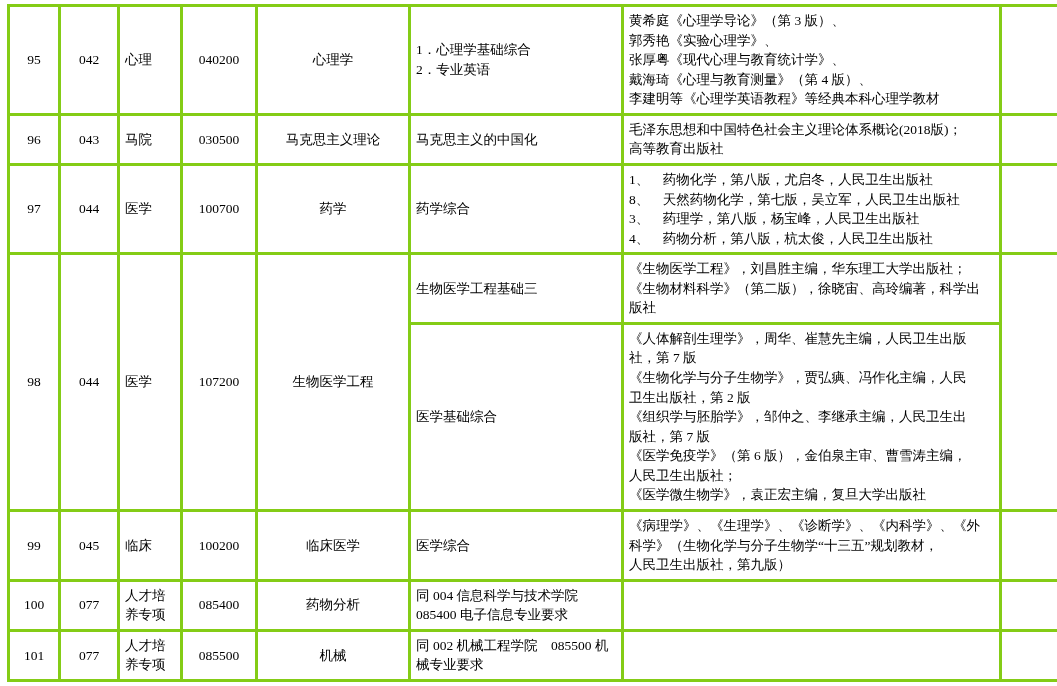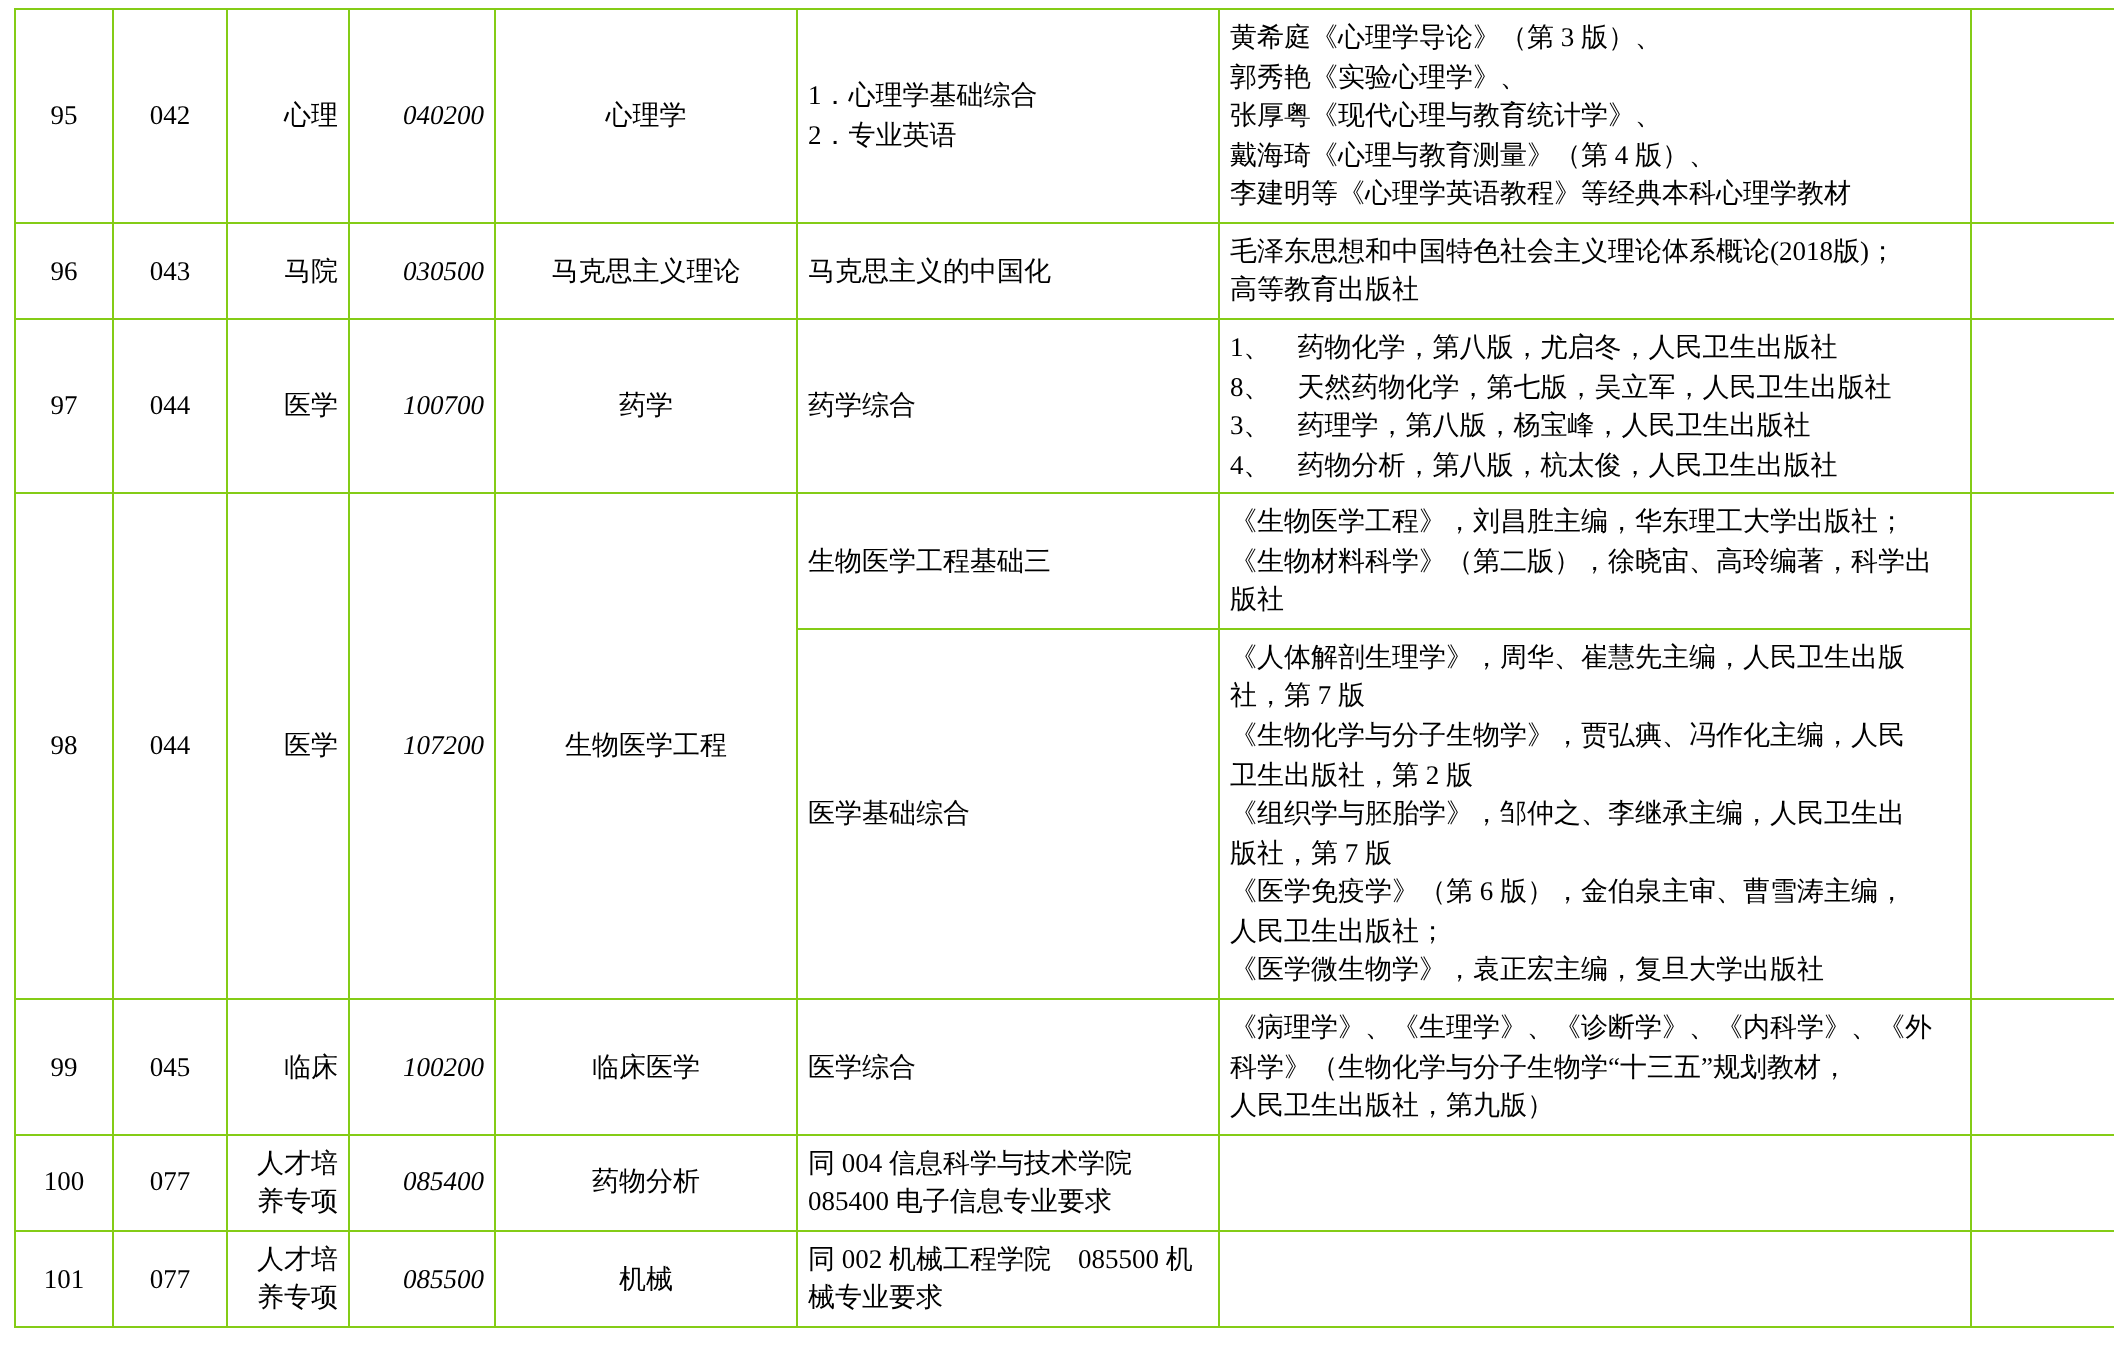--- a/index.html
+++ b/index.html
@@ -21,30 +21,30 @@
     box-sizing: border-box;
   }
   table.grid {
     border-collapse: collapse;
     table-layout: fixed;
     width: 1043px;
     margin-left: 7px;
     margin-top: 4px;
   }
   table.grid td {
-    border: 1px solid #84cc16;
+    border: 3px solid #84cc16;
     vertical-align: middle;
     padding: 4px 5px;
     font-size: 13.5px;
     line-height: 1.45;
   }
   td.c-no      { width: 38px;  text-align: center; }
   td.c-code    { width: 46px;  text-align: center; }
-  td.c-college { width: 50px;  text-align: right; }
-  td.c-major   { width: 62px;  text-align: right; font-style: italic; }
+  td.c-college { width: 50px;  text-align: left; }
+  td.c-major   { width: 62px;  text-align: center; }
   td.c-name    { width: 140px; text-align: center; }
   td.c-subject { width: 200px; text-align: left;   vertical-align: middle; }
   td.c-books   { width: 365px; text-align: left;   vertical-align: middle; }
   td.c-note    { width: 142px; }
   .list-line {
     white-space: nowrap;
   }
   .ol-item {
     display: block;
     text-indent: 0;

